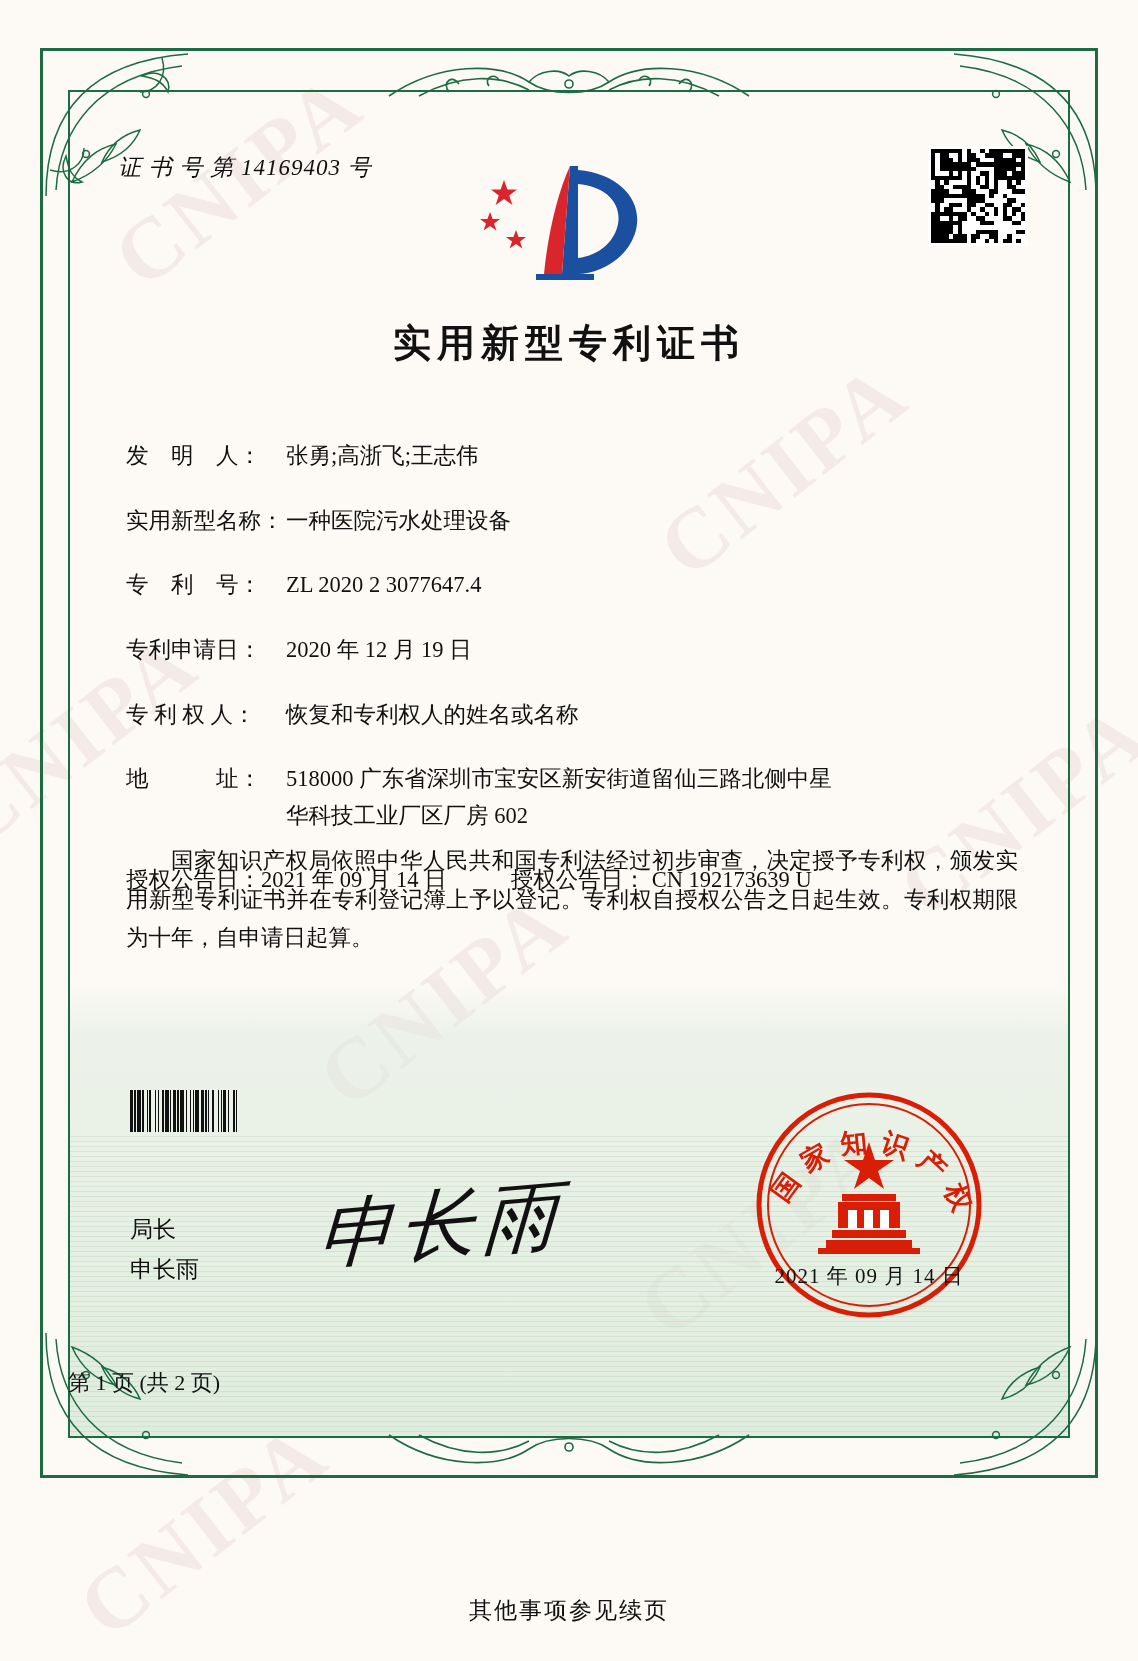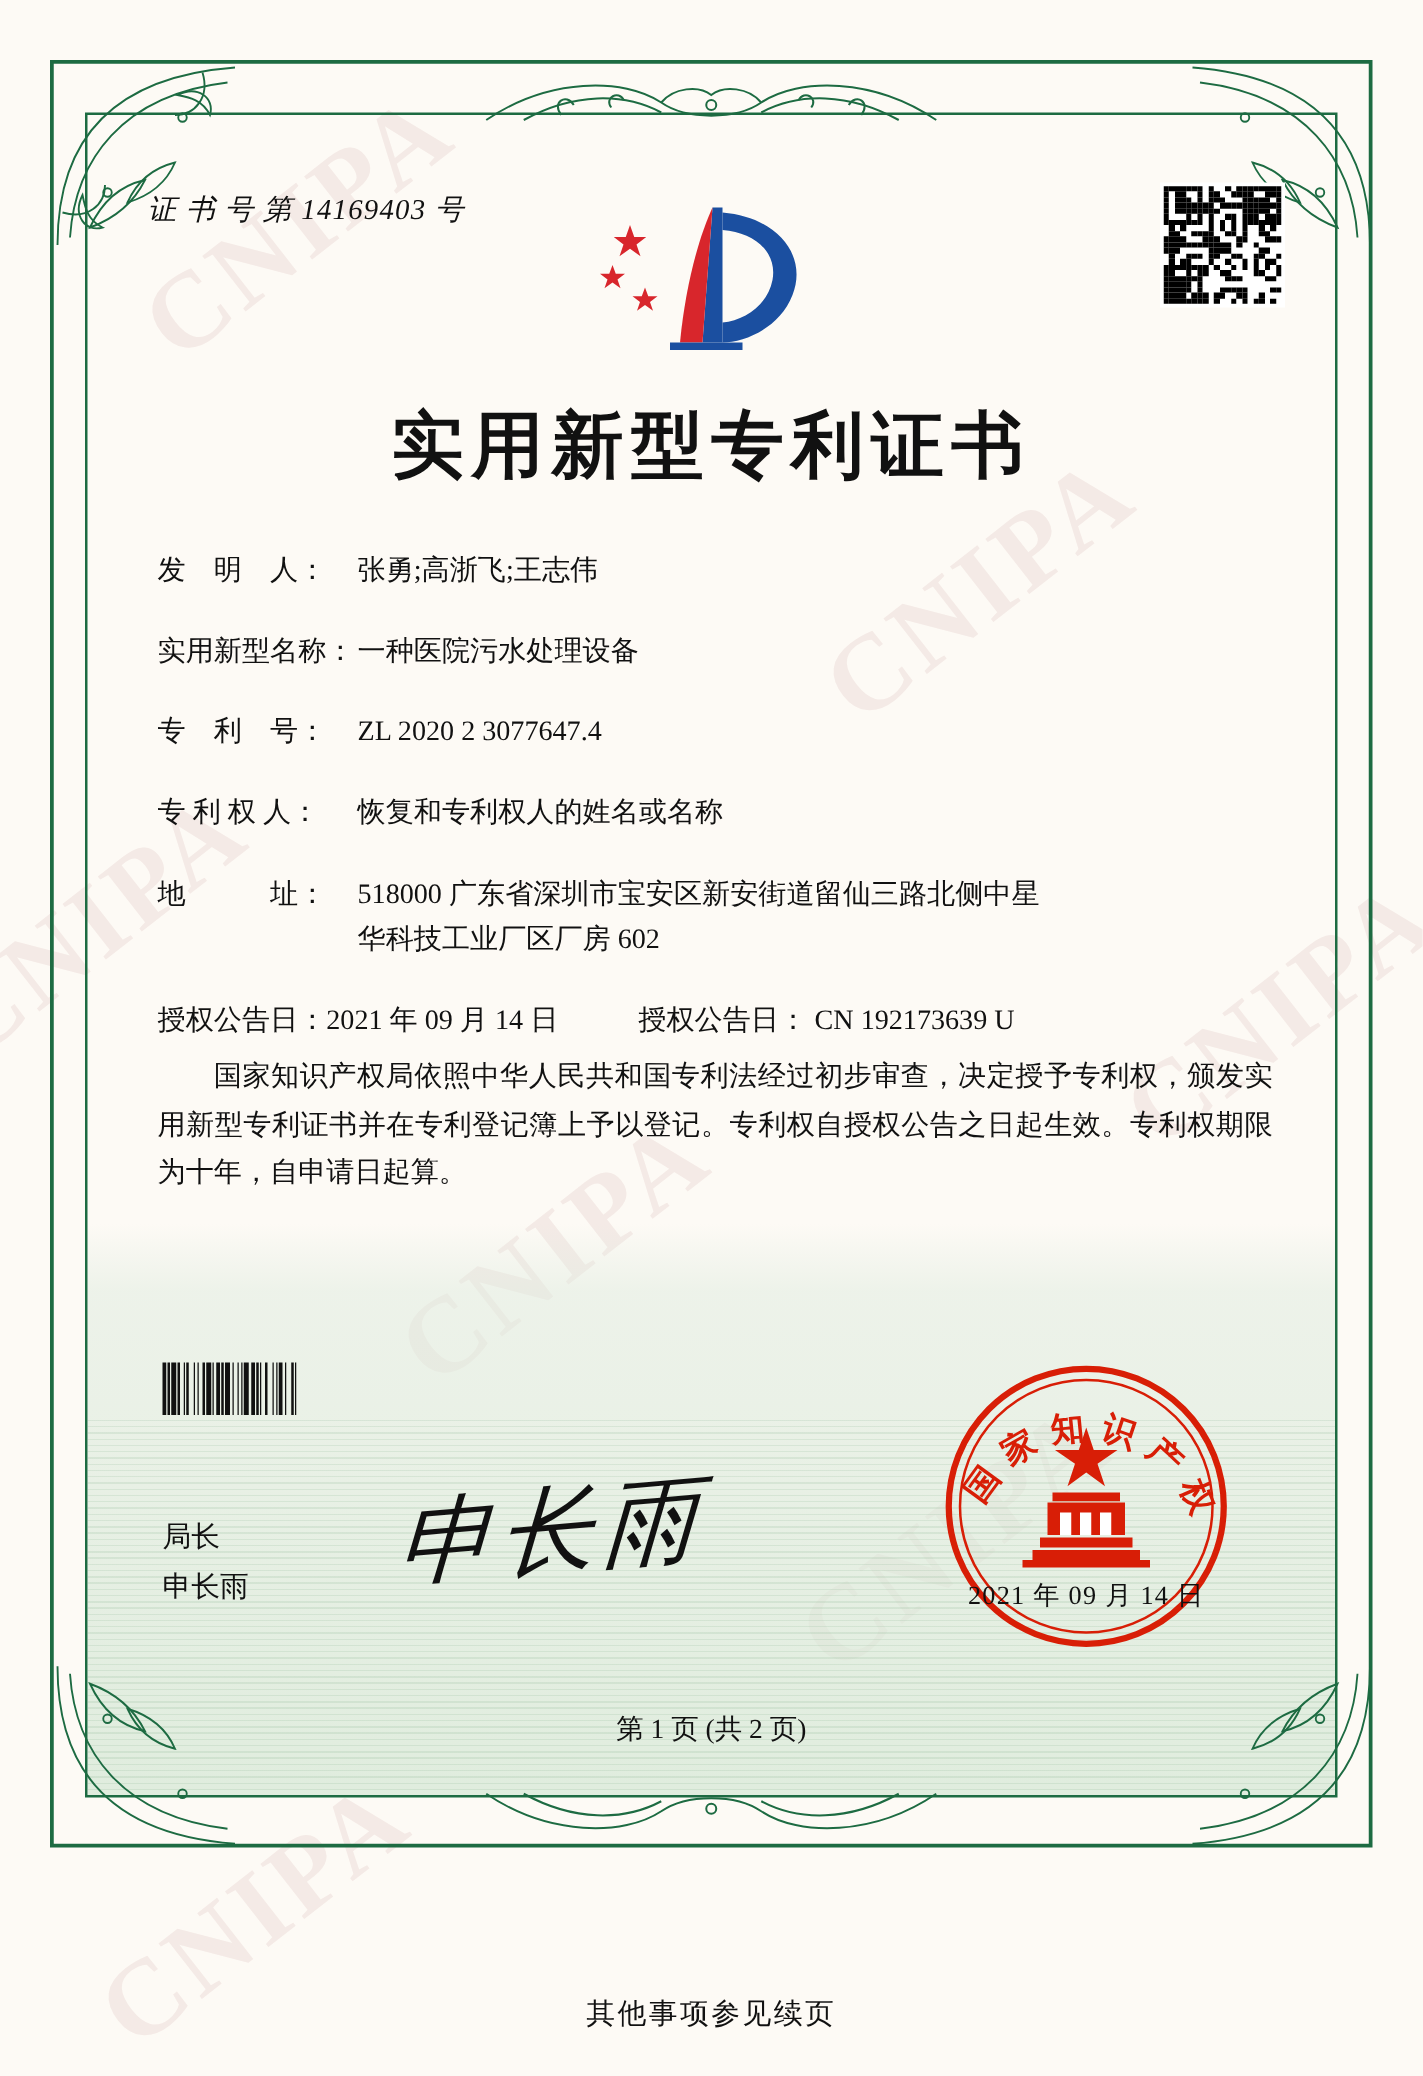--- a/index.html
+++ b/index.html
@@ -123,21 +123,21 @@
     left: 50%; top: 72px;
     transform: translateX(-50%);
     width: 190px; height: 135px;
   }
   .emblem svg { width: 100%; height: 100%; }
 
   .title {
     position: absolute;
     left: 0; right: 0; top: 228px;
     text-align: center;
-    font-size: 58px;
+    font-size: 38px;
     font-weight: bold;
     letter-spacing: 6px;
     color: #111;
     font-family: "DejaVu Serif", serif;
   }
 
   .fields {
     position: absolute;
     left: 58px; top: 350px;
     right: 50px;
@@ -222,21 +222,21 @@
     width: 230px;
     text-align: center;
     font-size: 21px;
     color: #111;
     letter-spacing: 1px;
   }
 
   .page-num {
     position: absolute;
     left: 0; right: 0; bottom: 40px;
-    text-align: center;
+    text-align: left;
     font-size: 22px;
     color: #111;
   }
 
   .footer-note {
     position: absolute;
     left: 0; right: 0;
     top: 1595px;
     text-align: center;
     font-size: 23px;
@@ -802,20 +802,24 @@
     </div>
     <div class="row">
       <div class="lbl">实用新型名称：</div>
       <div class="val">一种医院污水处理设备</div>
     </div>
     <div class="row">
       <div class="lbl">专　利　号：</div>
       <div class="val">ZL 2020 2 3077647.4</div>
     </div>
     <div class="row">
+      <div class="lbl">专利申请日：</div>
+      <div class="val">2020 年 12 月 19 日</div>
+    </div>
+    <div class="row">
       <div class="lbl">专 利 权 人：</div>
       <div class="val">恢复和专利权人的姓名或名称</div>
     </div>
     <div class="row">
       <div class="lbl">地　　　址：</div>
       <div class="val">
         <span>518000 广东省深圳市宝安区新安街道留仙三路北侧中星</span>
         <span class="second-line">华科技工业厂区厂房 602</span>
       </div>
     </div>

